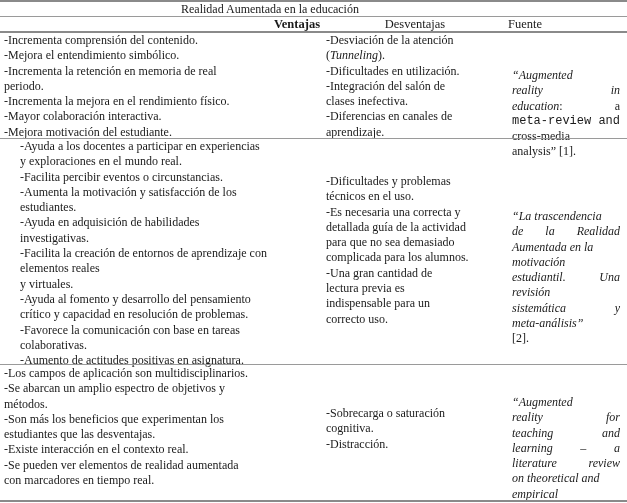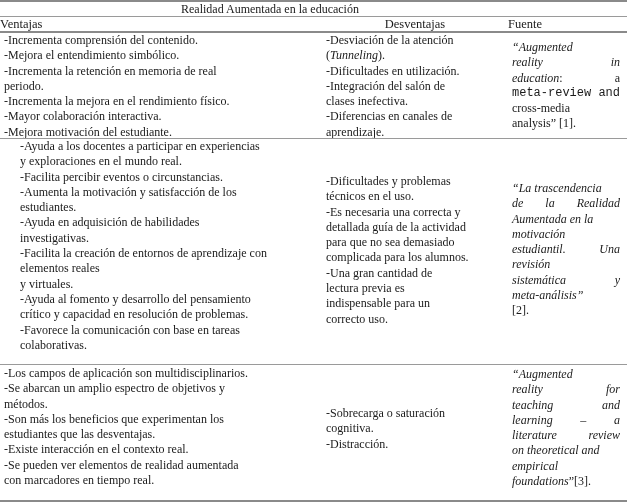--- a/index.html
+++ b/index.html
@@ -11,29 +11,29 @@
     .tbl {
       position: absolute; left: 0; top: 0; width: 627px;
     }
     .rule { position: absolute; left: 0; width: 627px; height: 2px; background: #8a8a8a; }
     .rule.thin { height: 1px; background: #9a9a9a; }
     .title {
       position: absolute; left: 0; top: 2px; width: 540px; text-align: center;
       font-size: 12px; line-height: 14px; font-family: "Liberation Serif", serif;
     }
     .hdr { position: absolute; top: 17px; font-size: 12.5px; line-height: 14px; font-family: "Liberation Serif", serif; }
-    .hdr.v { left: 0; width: 320px; text-align: left; font-weight: normal; }
+    .hdr.v { left: 0; width: 320px; text-align: right; font-weight: bold; }
     .hdr.d { left: 322px; width: 186px; text-align: center; }
     .hdr.f { left: 508px; width: 115px; text-align: left; }
     .cell {
       position: absolute; font-size: 12px; line-height: 15.3px;
       font-family: "Liberation Serif", serif; white-space: normal;
     }
     .cell .ln { display: block; }
-    .src { font-style: normal; text-align: justify; text-align-last: left; }
+    .src { font-style: normal; text-align: justify; text-align-last: left; margin-top: 28px; }
     .src i { font-style: italic; }
   </style>
 </head>
 <body>
 
 <div class="tbl">
   <div class="rule" style="top:0px;"></div>
   <div class="title">Realidad Aumentada en la educación</div>
   <div class="rule thin" style="top:16px;"></div>
 
@@ -87,20 +87,21 @@
     <span class="ln">estudiantes.</span>
     <span class="ln">-Ayuda en adquisición de habilidades</span>
     <span class="ln">investigativas.</span>
     <span class="ln">-Facilita la creación de entornos de aprendizaje con</span>
     <span class="ln">elementos reales</span>
     <span class="ln">y virtuales.</span>
     <span class="ln">-Ayuda al fomento y desarrollo del pensamiento</span>
     <span class="ln">crítico y capacidad en resolución de problemas.</span>
     <span class="ln">-Favorece la comunicación con base en tareas</span>
     <span class="ln">colaborativas.</span>
+    <span class="ln">-Aumento de actitudes positivas en asignatura.</span>
   </div>
   <div class="cell" style="left:326px; top:174px; width:180px;">
     <span class="ln">-Dificultades y problemas</span>
     <span class="ln">técnicos en el uso.</span>
     <span class="ln">-Es necesaria una correcta y</span>
     <span class="ln">detallada guía de la actividad</span>
     <span class="ln">para que no sea demasiado</span>
     <span class="ln">complicada para los alumnos.</span>
     <span class="ln">-Una gran cantidad de</span>
     <span class="ln">lectura previa es</span>

